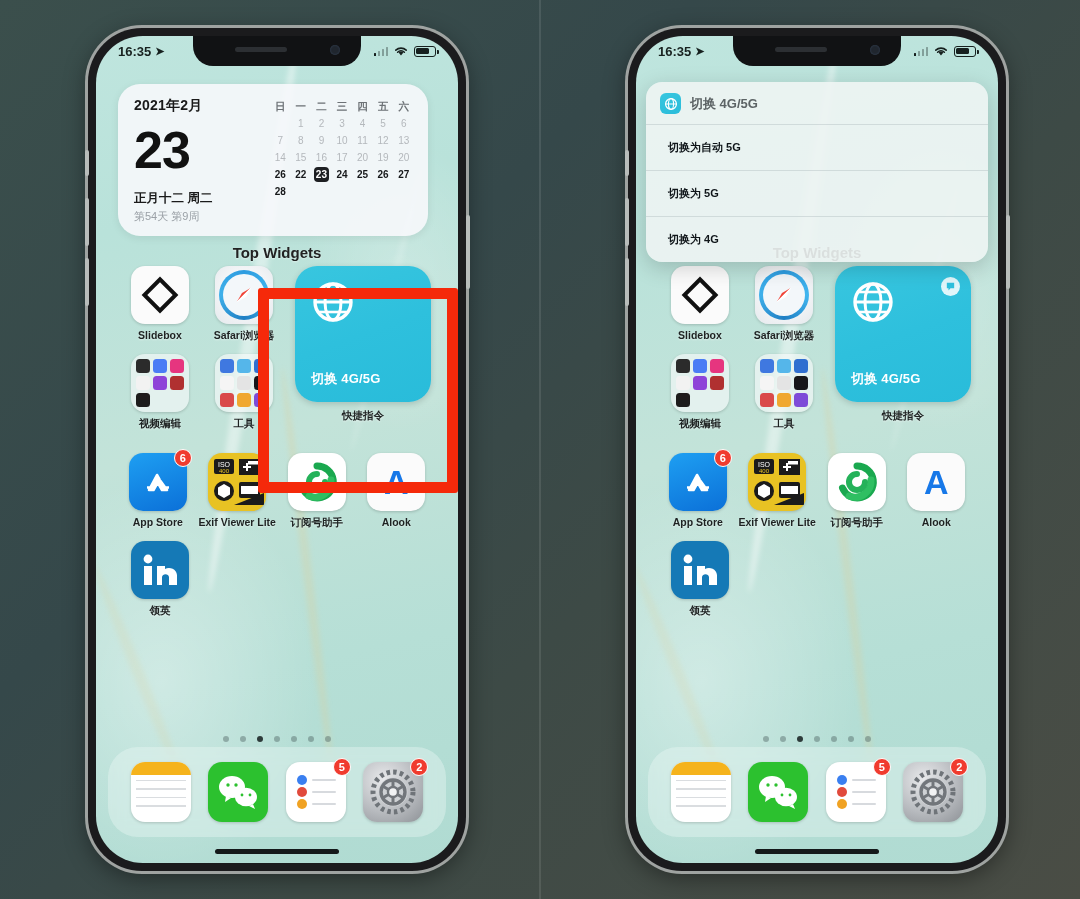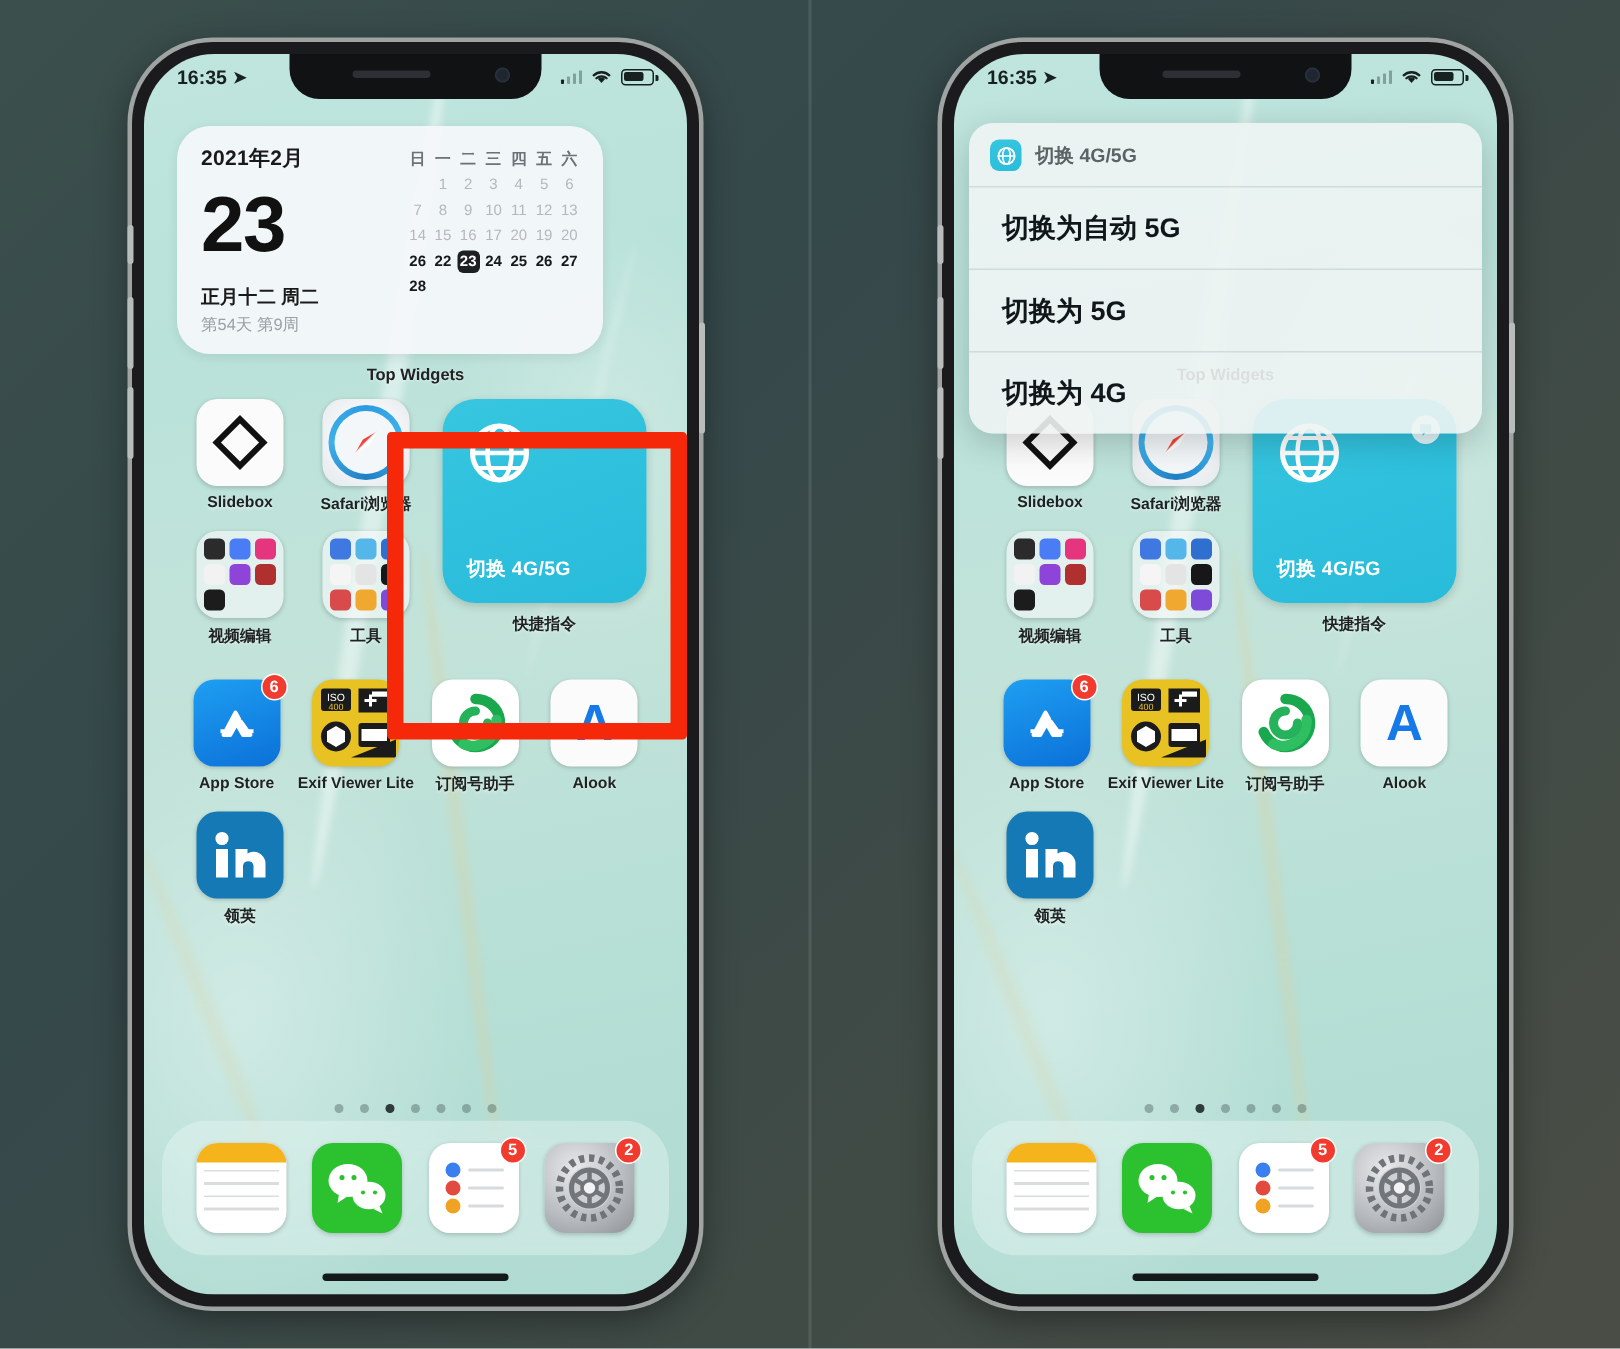--- a/index.html
+++ b/index.html
@@ -87,21 +87,21 @@
   .bars { display: flex; align-items: flex-end; gap: 1.5px; height: 10px; }
   .bars i { display:block; width: 2.5px; background: #17211f; border-radius: .5px; }
   .bars i:nth-child(1){height:3px;} .bars i:nth-child(2){height:5px;opacity:.35;}
   .bars i:nth-child(3){height:7px;opacity:.35;} .bars i:nth-child(4){height:9px;opacity:.35;}
   .batt { width: 22px; height: 11px; border: 1.4px solid #17211f; border-radius: 3px; position: relative; }
   .batt::after { content:""; position:absolute; right:-3.5px; top:3px; width:2px; height:4px; background:#17211f; border-radius:0 1px 1px 0; }
   .batt i { position:absolute; left:1.3px; top:1.3px; bottom:1.3px; width: 62%; background:#17211f; border-radius:1.5px; }
 
   
   .cal-widget {
-    position: absolute; left: 22px; top: 48px; width: 284px; height: 152px;
+    position: absolute; left: 22px; top: 48px; width: 310px; height: 152px;
     border-radius: 22px; background: rgba(248,248,252,.88);
     display: flex; padding: 13px 14px 10px 16px;
     box-shadow: 0 2px 8px rgba(0,0,0,.08);
     z-index: 10;
     gap: 14px;
   }
   .cal-left { width: 116px; }
   .cal-month { font-size: 14px; font-weight: bold; color: #1a1a1a; letter-spacing: .2px;}
   .cal-day { font-size: 52px; font-weight: bold; color: #111; line-height: 1.02; margin-top: 9px; letter-spacing: -1px;}
   .cal-lunar { font-size: 12.5px; font-weight: bold; color: #1a1a1a; margin-top: 13px; }
@@ -114,21 +114,21 @@
   .cal-grid span.hdr { color: #6d7276; font-weight: bold; font-size: 10.5px; }
   .cal-grid span.bold { color: #16181a; font-weight: bold; }
   .cal-grid span.today {
     color: #fff; font-weight: bold;
     background: #1d1f22; border-radius: 4px; width: 15px; margin: 0 auto;
   }
 
   
   .top-widgets-label {
     position: absolute; left: 0; right: 0; top: 208px; text-align: center;
-    font-size: 11px; font-weight: bold; color: #222; z-index: 10;
+    font-size: 15px; font-weight: bold; color: #222; z-index: 10;
     text-shadow: 0 1px 2px rgba(255,255,255,.55);
   }
   .grid { position: absolute; left: 0; right: 0; top: 230px; z-index: 10; }
   .row { display: flex; padding: 0 22px; margin-bottom: 11px; }
   .cell { width: 84px; display: flex; flex-direction: column; align-items: center; }
   .icon {
     width: 58px; height: 58px; border-radius: 14px; position: relative;
     box-shadow: 0 1px 3px rgba(0,0,0,.18); overflow: hidden;
     display: flex; align-items: center; justify-content: center;
   }
@@ -219,21 +219,21 @@
     box-shadow: 0 6px 22px rgba(0,0,0,.18);
   }
   .popup-head { display: flex; align-items: center; gap: 9px; padding: 11px 14px 10px; }
   .popup-head .pico {
     width: 21px; height: 21px; border-radius: 6px;
     background: linear-gradient(160deg,#38c6df,#29bcda);
     display:flex; align-items:center; justify-content:center;
   }
   .popup-title { font-size: 13px; color: #5c6365; font-weight: bold; }
   .popup-item {
-    padding: 15px 22px; font-size: 18px; font-weight: bold; color: #10161a;
+    padding: 15px 22px; font-size: 11px; font-weight: bold; color: #10161a;
     border-top: 1px solid rgba(120,135,140,.22);
   }
 
   
   .highlight {
     position: absolute; left: 258px; top: 288px; width: 200px; height: 205px;
     border: 11px solid #f5290a; border-radius: 3px; z-index: 60; pointer-events: none;
   }
   .divider { position: absolute; left: 539px; top: 0; width: 2px; height: 899px;
     background: rgba(255,255,255,.10); z-index: 2; }

